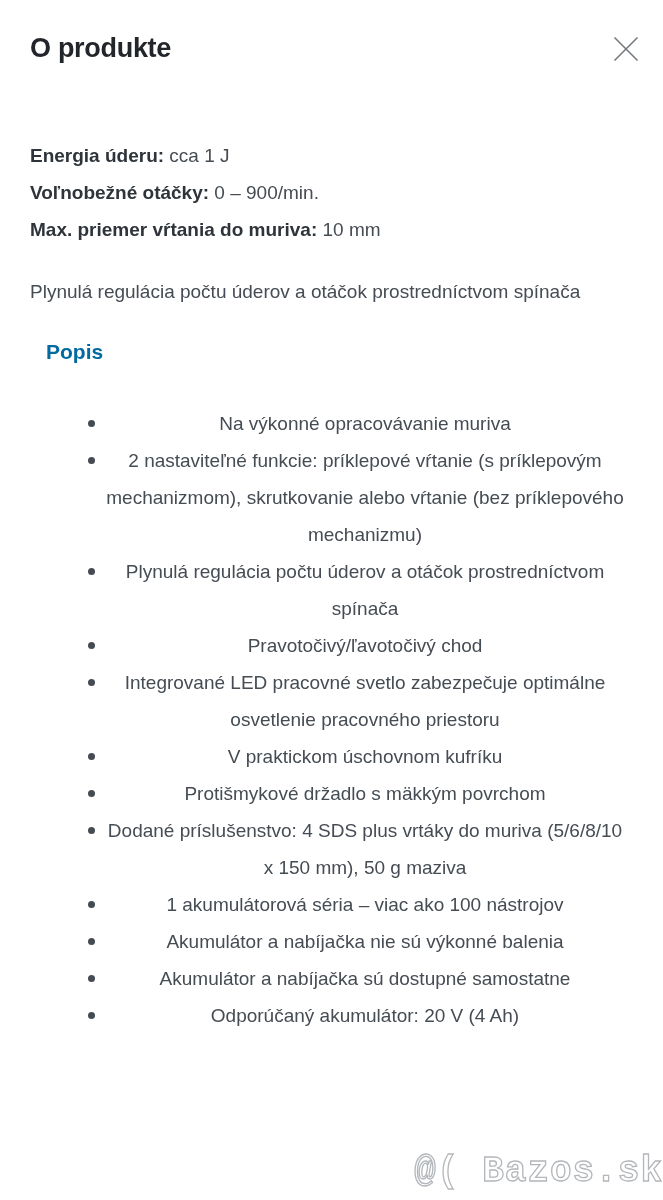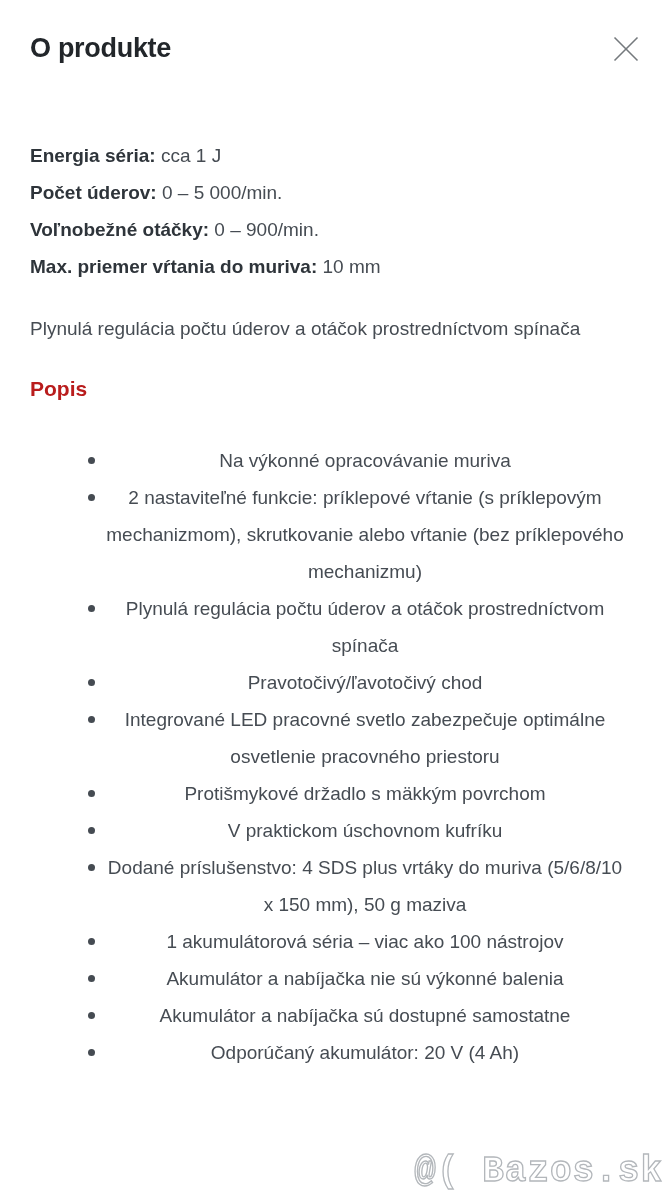--- a/index.html
+++ b/index.html
@@ -48,24 +48,24 @@
     color: #2e343a;
     font-weight: 700;
   }
   .intro {
     margin: 25px 0 0 0;
     font-size: 19px;
     line-height: 37px;
     max-width: 575px;
   }
   .popis {
-    margin: 27px 0 0 0;
+    margin: 27px 0 0 16px;
     font-size: 21px;
     font-weight: 700;
-    color: #b91c1c;
+    color: #0369a1;
     line-height: 30px;
   }
   ul.bullets {
     margin: 38px 0 0 0;
     padding: 0 0 0 75px;
     list-style: none;
     font-size: 19px;
     line-height: 37px;
     max-width: 607px;
     text-align: center;
@@ -108,26 +108,22 @@
     <button class="close-btn" aria-label="Close">
       <svg width="30" height="30" viewBox="0 0 30 30">
         <line x1="3.5" y1="3.5" x2="26.5" y2="26.5" stroke="#75797d" stroke-width="1.6"></line>
         <line x1="26.5" y1="3.5" x2="3.5" y2="26.5" stroke="#75797d" stroke-width="1.6"></line>
       </svg>
     </button>
   </div>
 
   <div class="specs">
     <div class="spec-line">
-      <strong>Energia séria:</strong>
+      <strong>Energia úderu:</strong>
       <span>cca 1 J</span>
-    </div>
-    <div class="spec-line">
-      <strong>Počet úderov:</strong>
-      <span>0 – 5 000/min.</span>
     </div>
     <div class="spec-line">
       <strong>Voľnobežné otáčky:</strong>
       <span>0 – 900/min.</span>
     </div>
     <div class="spec-line">
       <strong>Max. priemer vŕtania do muriva:</strong>
       <span>10 mm</span>
     </div>
   </div>
@@ -135,22 +131,22 @@
   <p class="intro">Plynulá regulácia počtu úderov a otáčok prostredníctvom spínača</p>
 
   <h2 class="popis">Popis</h2>
 
   <ul class="bullets">
     <li>Na výkonné opracovávanie muriva</li>
     <li>2 nastaviteľné funkcie: príklepové vŕtanie (s príklepovým mechanizmom), skrutkovanie alebo vŕtanie (bez príklepového mechanizmu)</li>
     <li>Plynulá regulácia počtu úderov a otáčok prostredníctvom spínača</li>
     <li>Pravotočivý/ľavotočivý chod</li>
     <li>Integrované LED pracovné svetlo zabezpečuje optimálne osvetlenie pracovného priestoru</li>
+    <li>V praktickom úschovnom kufríku</li>
     <li>Protišmykové držadlo s mäkkým povrchom</li>
-    <li>V praktickom úschovnom kufríku</li>
     <li>Dodané príslušenstvo: 4 SDS plus vrtáky do muriva (5/6/8/10 x 150 mm), 50 g maziva</li>
     <li>1 akumulátorová séria – viac ako 100 nástrojov</li>
     <li>Akumulátor a nabíjačka nie sú výkonné balenia</li>
     <li>Akumulátor a nabíjačka sú dostupné samostatne</li>
     <li>Odporúčaný akumulátor: 20 V (4 Ah)</li>
   </ul>
 
 </div>
 
 <div class="watermark">@( Bazos.sk</div>

